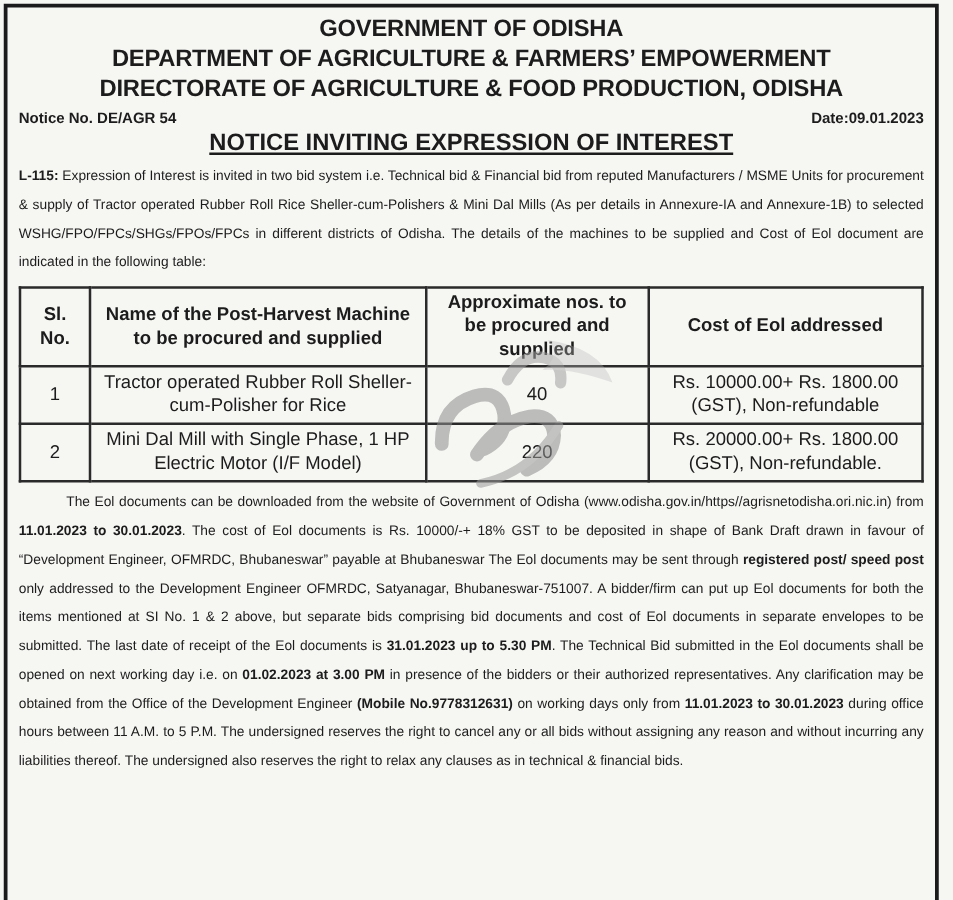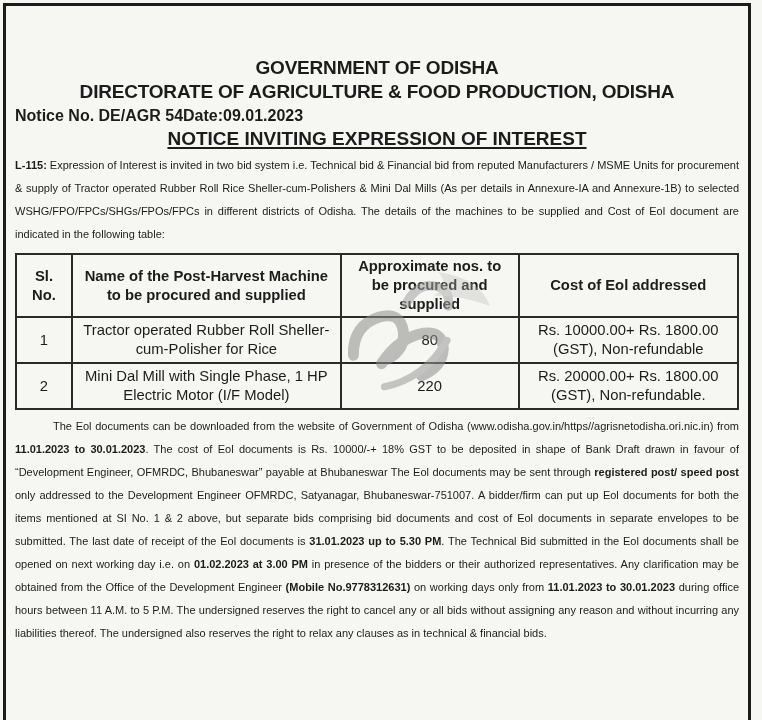--- a/index.html
+++ b/index.html
@@ -16,32 +16,32 @@
     position: absolute;
     top: 3px;
     left: 3px;
     width: 748px;
     height: 760px;
     border: 3px solid #1b1b1b;
     padding: 6px 9px 0 9px;
     box-sizing: border-box;
     background: #f6f6f3;
   }
-  .header { text-align: center; margin-top: 44px; }
+  .header { text-align: center; }
   .header-line {
     font-weight: bold;
     font-size: 19px;
     line-height: 24px;
     letter-spacing: -0.2px;
   }
   .notice-row {
     display: flex;
-    justify-content: flex-start;
+    justify-content: space-between;
     font-weight: bold;
-    font-size: 16px;
+    font-size: 12px;
     margin-top: 3px;
   }
   .doc-title {
     text-align: center;
     font-weight: bold;
     font-size: 19px;
     margin: 3px 0 4px 0;
   }
   .doc-title span {
     text-decoration: underline;
@@ -85,20 +85,21 @@
     opacity: 0.55;
   }
 </style>
 </head>
 <body>
 
 <div class="page">
 
   <div class="header">
     <div class="header-line">GOVERNMENT OF ODISHA</div>
+    <div class="header-line">DEPARTMENT OF AGRICULTURE &amp; FARMERS’ EMPOWERMENT</div>
     <div class="header-line">DIRECTORATE OF AGRICULTURE &amp; FOOD PRODUCTION, ODISHA</div>
   </div>
 
   <div class="notice-row">
     <span>Notice No. DE/AGR 54</span>
     <span>Date:09.01.2023</span>
   </div>
 
   <div class="doc-title">
     <span>NOTICE INVITING EXPRESSION OF INTEREST</span>
@@ -110,21 +111,21 @@
     <tbody>
         <tr>
       <th class="col-sl">Sl. No.</th>
       <th class="col-name">Name of the Post-Harvest Machine to be procured and supplied</th>
       <th class="col-qty">Approximate nos. to be procured and supplied</th>
       <th class="col-cost">Cost of Eol addressed</th>
     </tr>
     <tr>
       <td>1</td>
       <td>Tractor operated Rubber Roll Sheller-cum-Polisher for Rice</td>
-      <td>80</td>
+      <td>40</td>
       <td>Rs. 10000.00+ Rs. 1800.00 (GST), Non-refundable</td>
     </tr>
     <tr>
       <td>2</td>
       <td>Mini Dal Mill with Single Phase, 1 HP Electric Motor (I/F Model)</td>
       <td>220</td>
       <td>Rs. 20000.00+ Rs. 1800.00 (GST), Non-refundable.</td>
     </tr>
   </tbody>
     </table>

